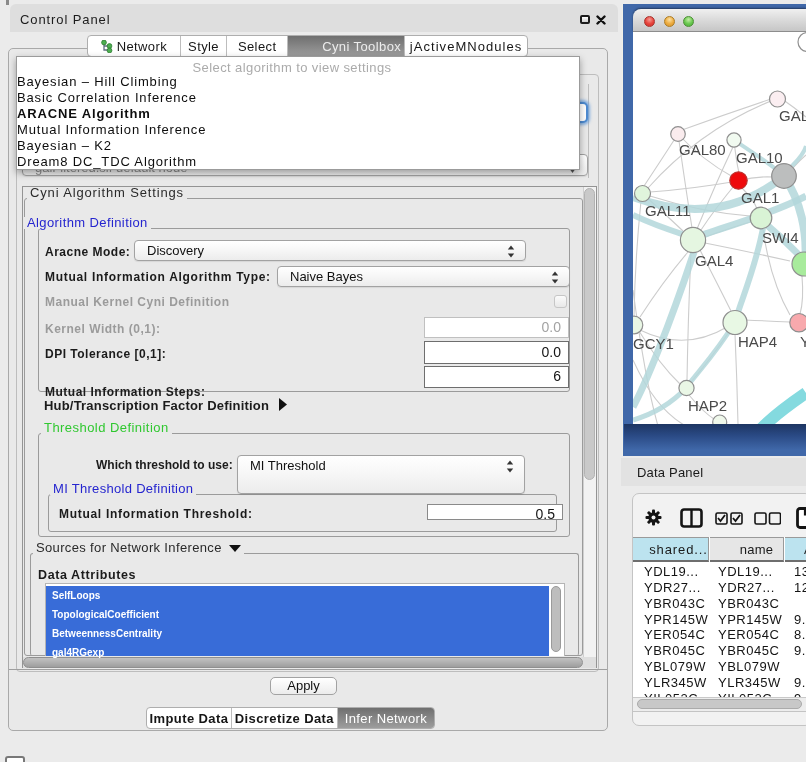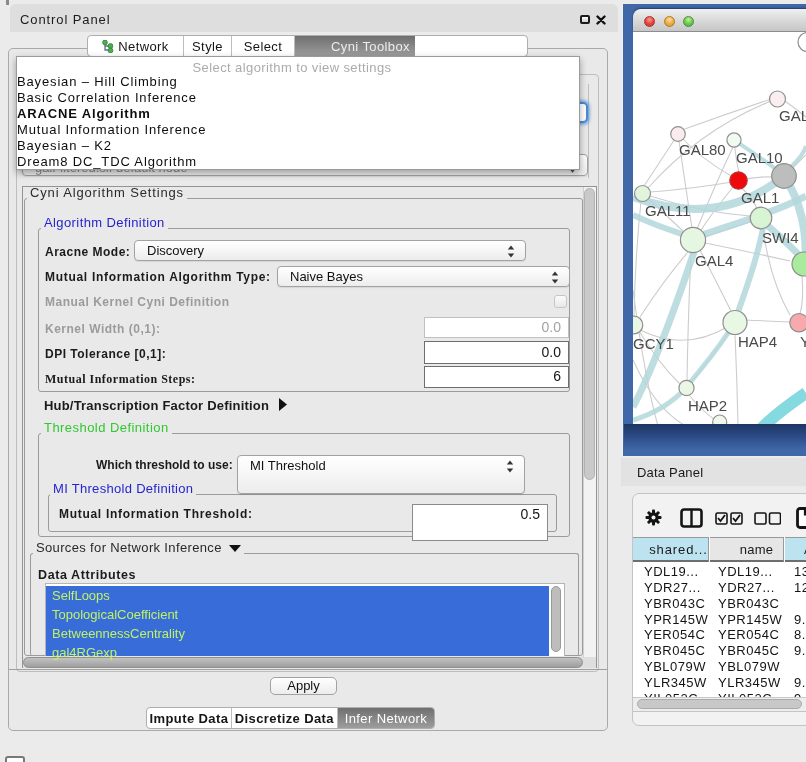--- a/index.html
+++ b/index.html
@@ -16,21 +16,21 @@
 .field { position:absolute; background:#fff; font-size:14px; color:#141414; text-align:right;
   padding-right:7px; white-space:nowrap; }
 .gbox { position:absolute; border:1px solid #9b9b9b; border-radius:3px; }
 .gtit { position:absolute; font-size:13px; background:#e9e9e9; padding:0 3px; white-space:nowrap; line-height:12px; height:12px; }
 .seg { display:flex; position:absolute; background:#fff; border:1px solid #aeaeae; border-radius:4px;
   overflow:hidden; font-size:13px; color:#161616; letter-spacing:0.4px; }
 .seg > div { display:flex; align-items:center; justify-content:center; border-right:1px solid #bdbdbd; }
 .seg > div:last-child { border-right:none; }
 .seg .on { background:linear-gradient(180deg,#6f6f6f,#9d9d9d); color:#fff; }
 .listrow { position:absolute; left:46px; width:503px; height:19px; background:#386cd8;
-  color:#bef264; font-size:13px; line-height:19px; padding-left:6px; white-space:nowrap; }
+  color:#ffffff; font-size:10px; line-height:19px; padding-left:6px; white-space:nowrap;font-weight:bold; }
 .ditem { position:absolute; left:17px; font-size:13px; color:#0d0d0d; white-space:nowrap; letter-spacing:0.85px; }
 .trow { position:absolute; font-size:13px; color:#141414; letter-spacing:0.5px; white-space:nowrap; }
 </style>
 </head>
 <body>
 
 <div class="abs" style="left:6px;top:0;width:3px;height:5px;background:#8a8a8a;"></div>
 <div class="abs" style="left:10px;top:4px;width:608px;height:28px;background:#dedede;border-radius:6px 6px 0 0;"></div>
 <div class="abs" style="left:20px;top:12px;font-size:13px;color:#1c1c1c;letter-spacing:0.9px;">Control Panel</div>
 
@@ -58,35 +58,36 @@
   <div style="width:96px;">
     <svg width="12" height="13" viewBox="0 0 12 13" style="margin-right:4px;">
       <path d="M3 3 L3 10 L8 10 M3 6 L8 6" stroke="#607080" stroke-width="1.3" fill="none"></path>
       <circle cx="3" cy="2.5" r="2.4" fill="#4caf50" stroke="#2e7d32" stroke-width="0.8"></circle>
       <circle cx="8.5" cy="6" r="2.4" fill="#4caf50" stroke="#2e7d32" stroke-width="0.8"></circle>
       <circle cx="8.5" cy="10.5" r="2.4" fill="#4caf50" stroke="#2e7d32" stroke-width="0.8"></circle>
     </svg>Network</div>
   <div style="width:48px;">Style</div>
   <div style="width:63px;">Select</div>
   <div class="on" style="width:120px;color:#ececec;padding-left:31px;">Cyni Toolbox</div>
+  <div style="width:126px;letter-spacing:1.05px;">jActiveMNodules</div>
 </div>
 
 <div class="abs" style="left:22px;top:186px;width:575px;height:482px;border:1px solid #949494;"></div>
 
 <div class="abs" style="left:583px;top:187px;width:13px;height:480px;background:#f2f2f2;border-left:1px solid #d0d0d0;"></div>
 <div class="abs" style="left:584px;top:188px;width:11px;height:292px;background:#c9c9c9;border:1px solid #b2b2b2;border-radius:6px;"></div>
 
 <div class="abs" style="left:23px;top:657px;width:573px;height:11px;background:#dedede;"></div>
 <div class="abs" style="left:23px;top:657px;width:560px;height:11px;background:linear-gradient(180deg,#c2c2c2,#9e9e9e);border:1px solid #8f8f8f;border-radius:6px;"></div>
 
 <div class="gbox" style="left:24px;top:198px;width:559px;height:458px;"></div>
 <div class="gtit" style="left:27px;top:187px;color:#2a2a2a;letter-spacing:0.85px;">Cyni Algorithm Settings</div>
 
 <div class="gbox" style="left:38px;top:228px;width:532px;height:164px;"></div>
-<div class="gtit" style="left:41px;top:217px;color:#2525cf;letter-spacing:0.4px;">Algorithm Definition</div>
+<div class="gtit" style="left:24px;top:217px;color:#2525cf;letter-spacing:0.4px;">Algorithm Definition</div>
 
 <div class="gbox" style="left:38px;top:433px;width:532px;height:104px;"></div>
 <div class="gtit" style="left:41px;top:422px;color:#30c830;letter-spacing:0.45px;">Threshold Definition</div>
 
 <div class="gbox" style="left:48px;top:494px;width:509px;height:38px;"></div>
 <div class="gtit" style="left:50px;top:483px;color:#2525cf;letter-spacing:0.3px;">MI Threshold Definition</div>
 
 <div class="gbox" style="left:30px;top:553px;width:549px;height:103px;border-bottom:none;"></div>
 <div class="gtit" style="left:33px;top:542px;color:#2a2a2a;letter-spacing:0.35px;">Sources for Network Inference
   <svg width="12" height="9" viewBox="0 0 12 9" style="vertical-align:-1px;margin-left:3px;">
@@ -112,38 +113,38 @@
 
 <div class="lbl dis" style="left:45px;top:295px;letter-spacing:0.5px;">Manual Kernel Cyni Definition</div>
 <div class="abs" style="left:554px;top:295px;width:13px;height:13px;border:1px solid #c6c6c6;border-radius:3px;background:linear-gradient(180deg,#fbfbfb,#e8e8e8);"></div>
 
 <div class="lbl dis" style="left:45px;top:322px;letter-spacing:0.5px;">Kernel Width (0,1):</div>
 <div class="field" style="left:424px;top:317px;width:145px;height:21px;border:1px solid #c0c0c0;color:#a3a3a3;line-height:19px;">0.0</div>
 
 <div class="lbl" style="left:45px;top:347px;letter-spacing:0.5px;">DPI Tolerance [0,1]:</div>
 <div class="field" style="left:424px;top:341px;width:145px;height:23px;border:1.5px solid #6e6e6e;line-height:20px;">0.0</div>
 
-<div class="lbl" style="left:45px;top:372px;letter-spacing:0.5px;font-family:Liberation Serif, serif;">Mutual Information Steps:</div>
+<div class="lbl" style="left:45px;top:385px;letter-spacing:0.5px;">Mutual Information Steps:</div>
 <div class="field" style="left:424px;top:366px;width:145px;height:22px;border:1.5px solid #6e6e6e;line-height:19px;">6</div>
 
 <div class="lbl" style="left:44px;top:398px;font-size:13px;letter-spacing:0.2px;">Hub/Transcription Factor Definition</div>
 <svg class="abs" style="left:277px;top:398px;" width="11" height="13" viewBox="0 0 11 13">
     <path d="M2 0 L10 6.5 L2 13 Z" fill="#111"></path>
   </svg>
 
 <div class="lbl" style="left:96px;top:458px;">Which threshold to use:</div>
 <div class="combo" style="left:237px;top:455px;width:288px;height:39px;">MI Threshold
   <svg class="spin" width="8" height="13" viewBox="0 0 8 13">
       <path d="M4 0.5 L7.2 4.5 H0.8 Z" fill="#333"></path>
       <path d="M4 12.5 L0.8 8.5 H7.2 Z" fill="#333"></path>
     </svg>
 </div>
 
 <div class="lbl" style="left:59px;top:507px;letter-spacing:0.7px;">Mutual Information Threshold:</div>
-<div class="field" style="left:412px;top:504px;width:136px;height:37px;border:1px solid #8a8a8a;line-height:18px;">0.5</div>
+<div class="field" style="left:427px;top:504px;width:136px;height:16px;border:1px solid #8a8a8a;line-height:18px;">0.5</div>
 
 <div class="lbl" style="left:38px;top:568px;font-size:12.5px;letter-spacing:0.6px;">Data Attributes</div>
 
 <div class="abs" style="left:45px;top:583px;width:520px;height:73px;background:#fff;border:1px solid #b5b5b5;border-bottom:none;"></div>
 <div class="listrow" style="top:586px;">SelfLoops</div>
 <div class="listrow" style="top:605px;">TopologicalCoefficient</div>
 <div class="listrow" style="top:624px;">BetweennessCentrality</div>
 <div class="listrow" style="top:643px;height:13px;">gal4RGexp</div>
 <div class="abs" style="left:551px;top:586px;width:10px;height:66px;background:#bdbdbd;border:1px solid #9a9a9a;border-radius:5px;"></div>
 

